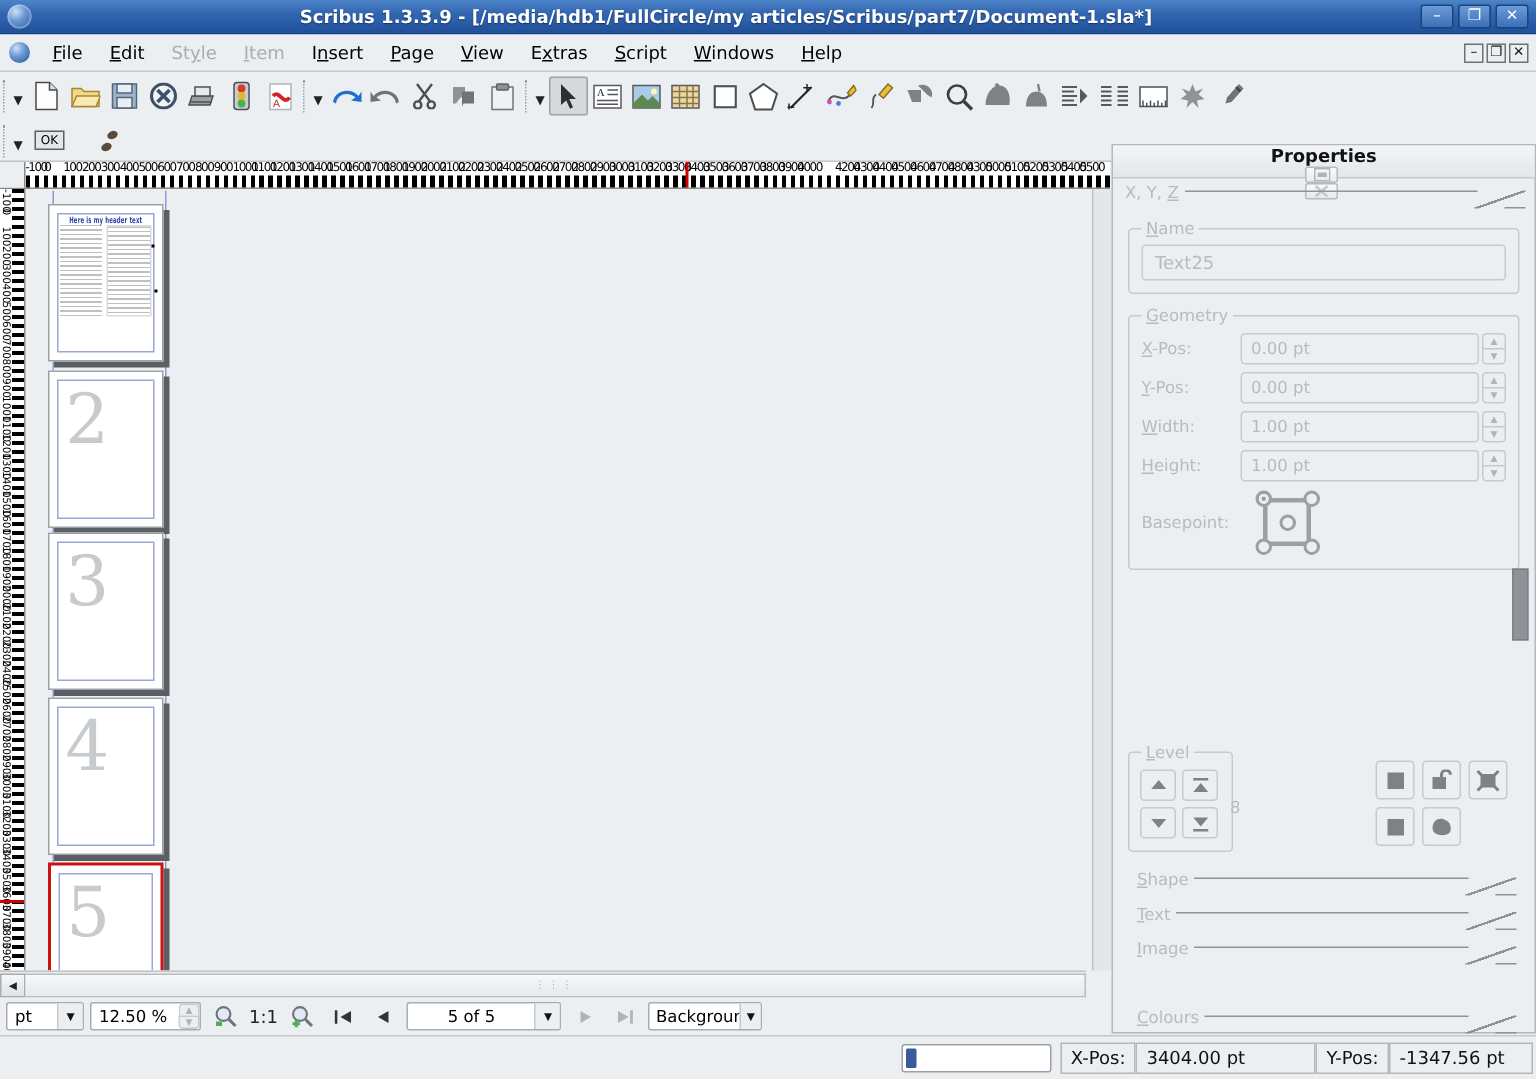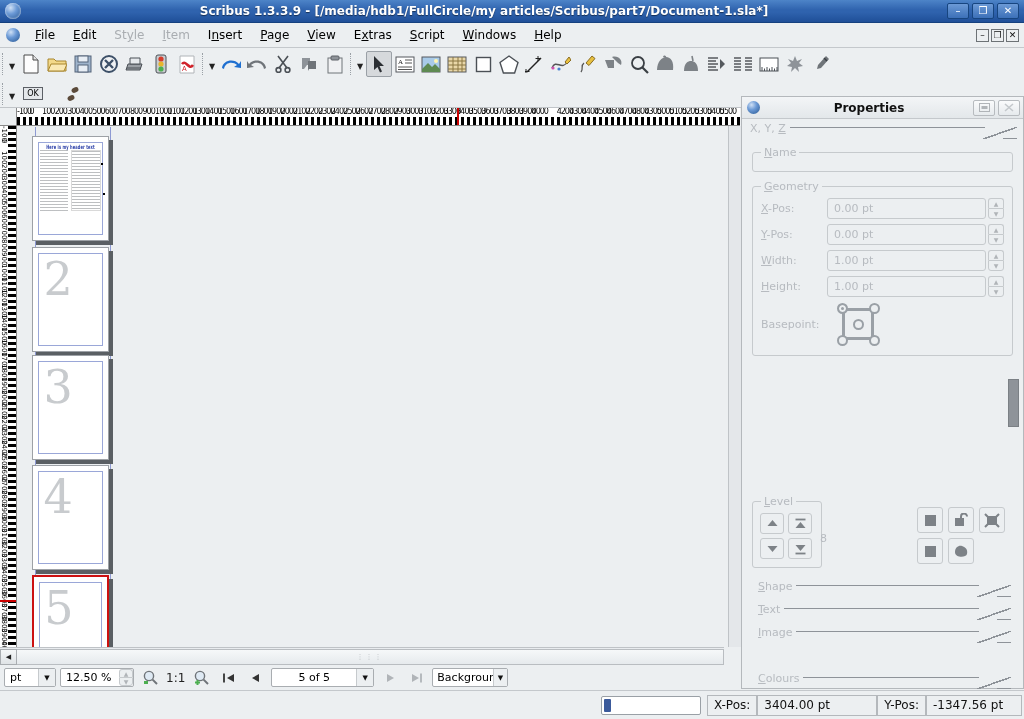--- a/index.html
+++ b/index.html
@@ -202,20 +202,21 @@
 
   
   #props {
     position: absolute; left: 741px; top: 96px; width: 283px; height: 593px;
     background: #eceff1; border: 1px solid #b4b8bc;
   }
   #props .p-title {
     height: 22px; display: flex; align-items: center;
     background: linear-gradient(to bottom, #f3f5f7, #e3e7ea);
     border-bottom: 1px solid #c4c8cc;
+    flex-direction: column;
   }
   #props .p-title .p-ico {
     width: 13px; height: 13px; margin: 0 5px; border-radius: 50%;
     background: radial-gradient(circle at 35% 30%, #cfe0f5 0%, #6c9ad6 40%, #24548f 100%);
   }
   #props .p-title .p-lbl {
     flex: 1 1 auto; text-align: center; font-size: 12px; font-weight: bold; color: #111;
   }
   #props .p-title .p-btn {
     width: 22px; height: 16px; margin-right: 3px;
@@ -798,20 +799,21 @@
     </div>
 
     <div class="tabsec">
       <span class="tl">X, Y, <u>Z</u></span>
       <span class="line"></span>
       <span class="underline2"></span>
     </div>
 
     <div class="gbox" style="margin-top:10px;">
       <div class="legend"><u>N</u>ame</div>
+      <div id="nameinp">Text25</div>
     </div>
 
     <div class="gbox" style="margin-top:14px;">
       <div class="legend"><u>G</u>eometry</div>
 
       <div class="field-row">
         <div class="field-lbl"><u>X</u>-Pos:</div>
         <div class="inp">0.00 pt</div>
         <div class="spin">
             <div>▲</div>

